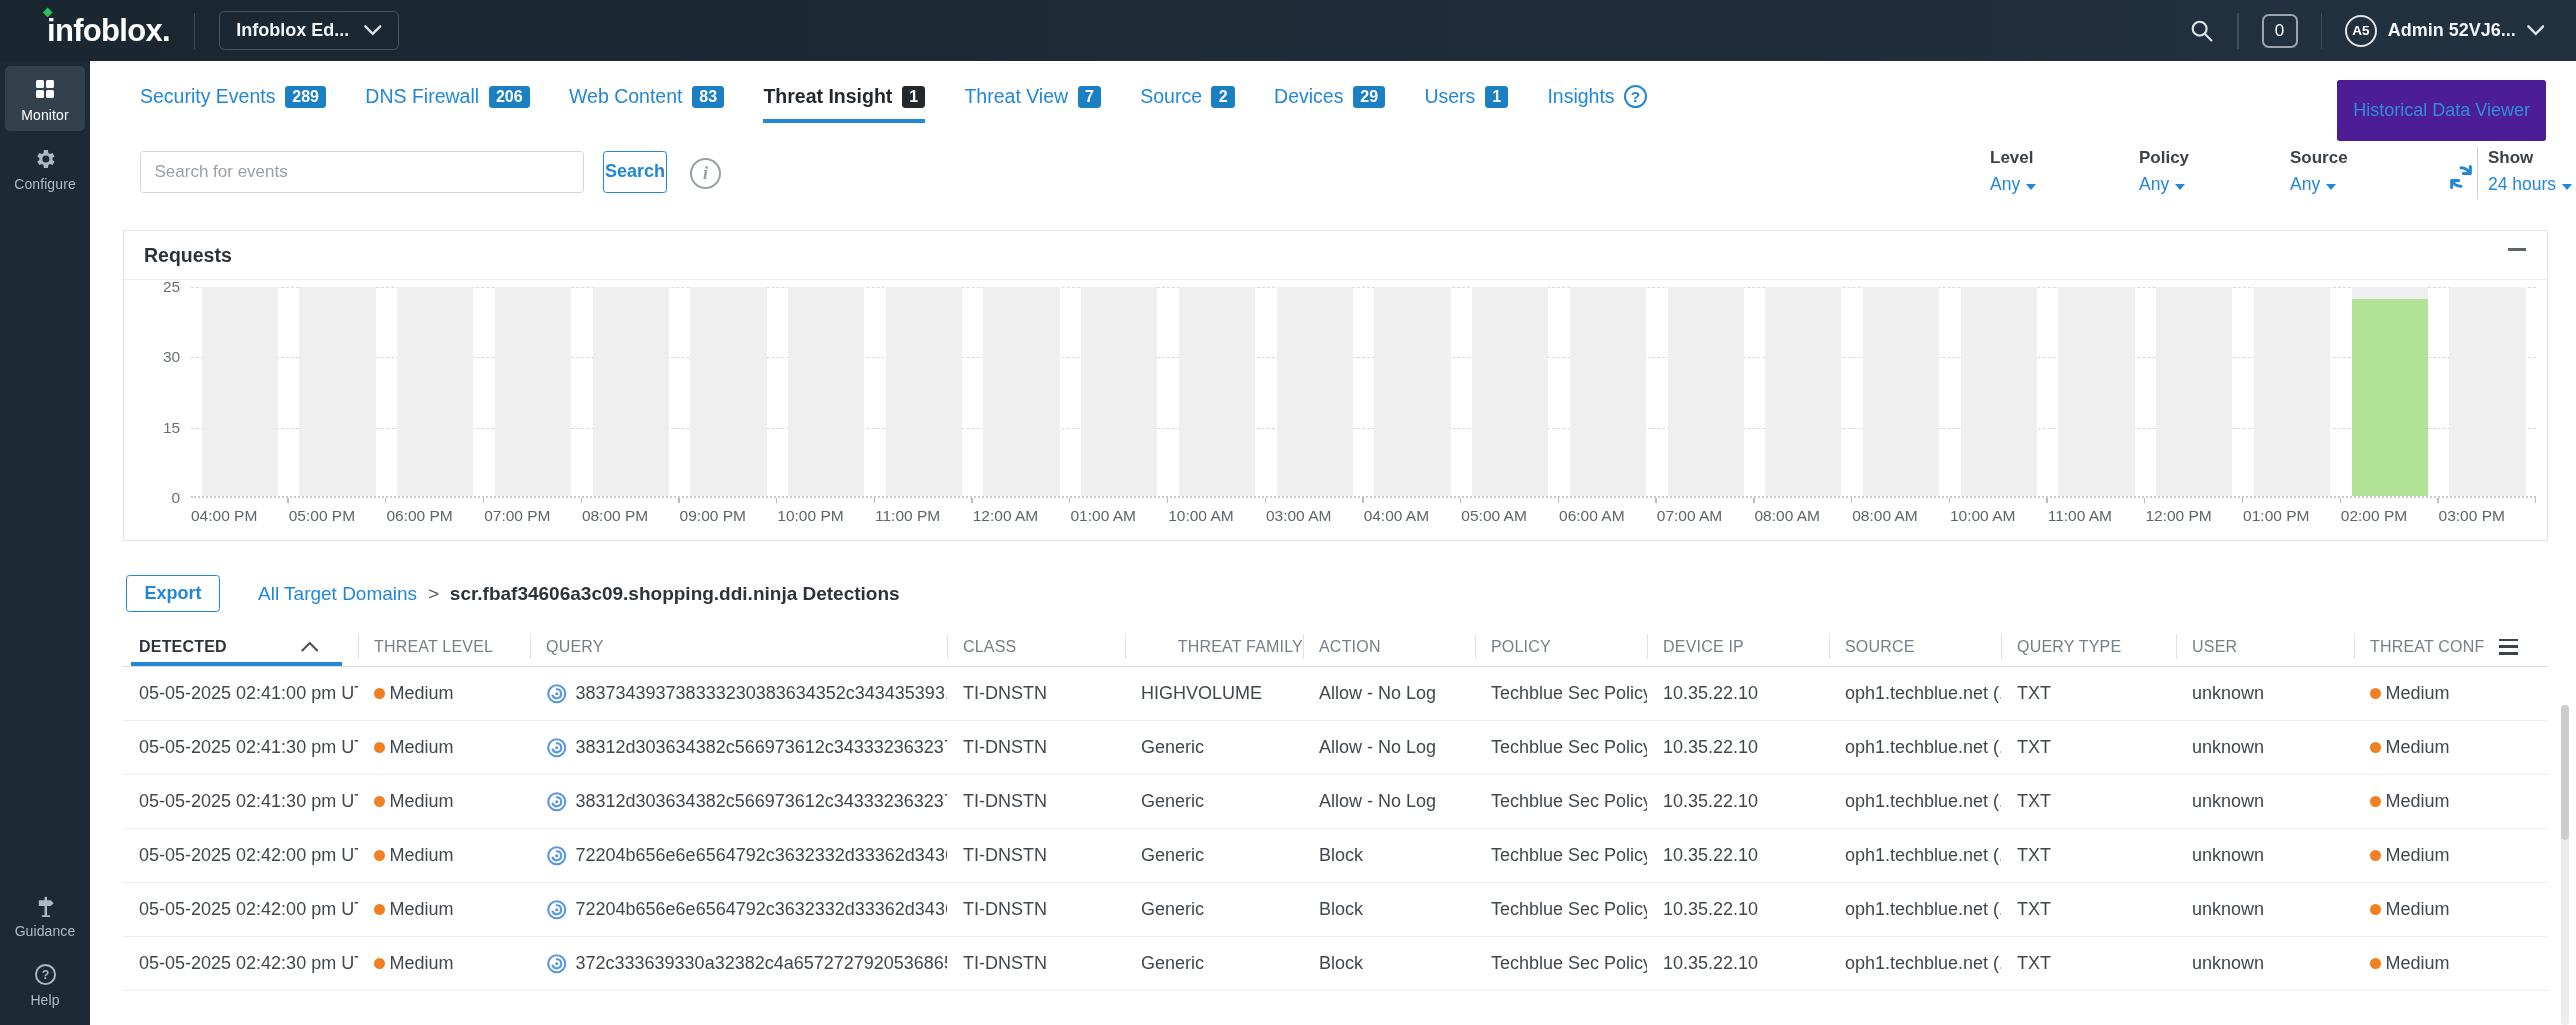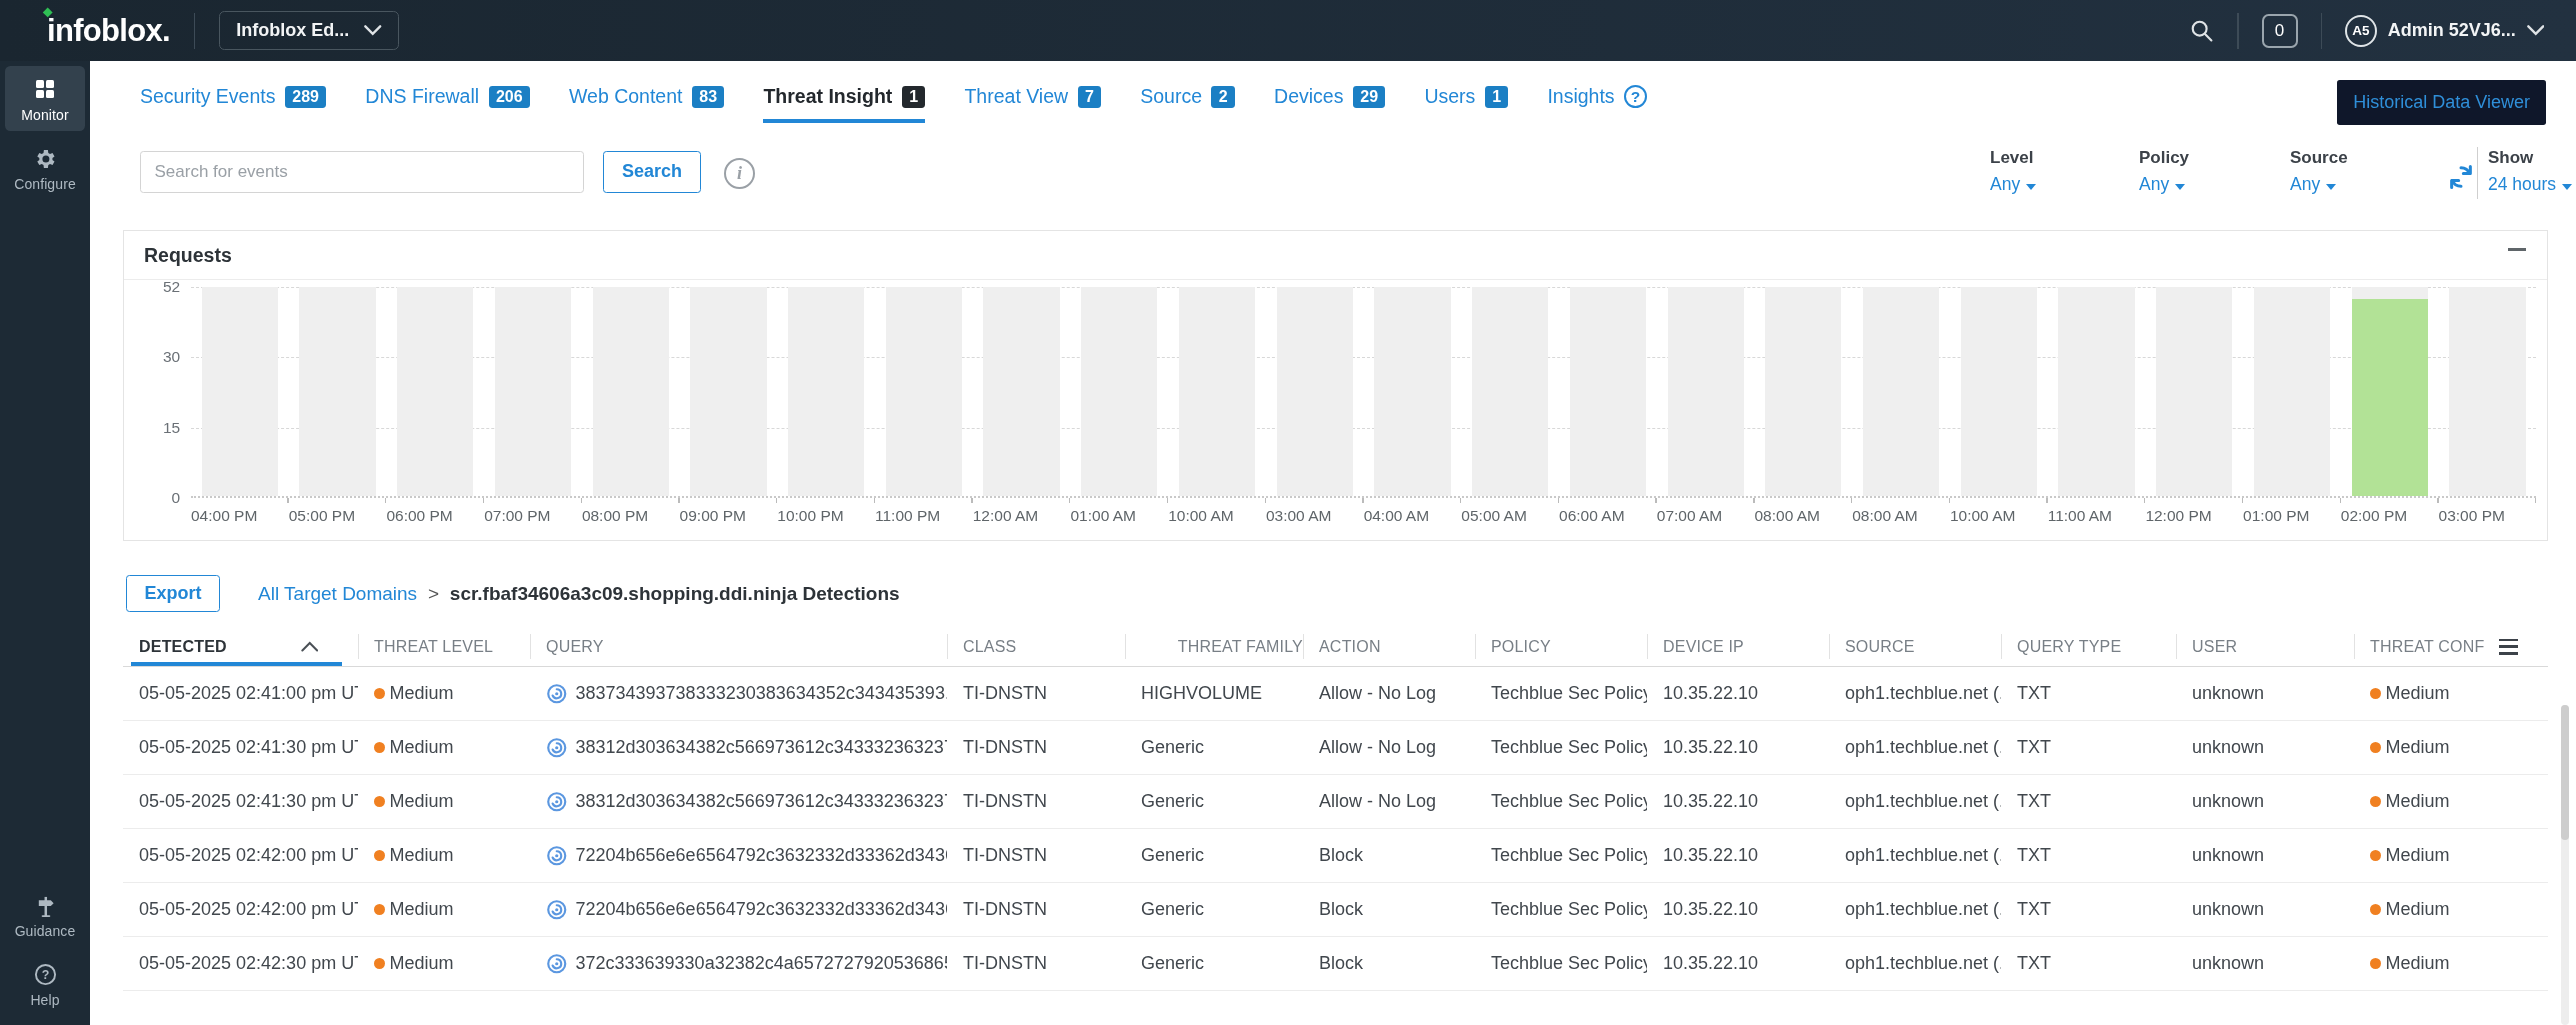--- a/index.html
+++ b/index.html
@@ -49,29 +49,29 @@
   .tabsrow { position:relative; margin:24px 0 0 50px; display:flex; align-items:flex-end; gap:39px; }
   .tab { display:flex; align-items:center; gap:9.4px; font-size:19.5px; color:#2287d6;
          padding-bottom:10.8px; border-bottom:4px solid transparent; cursor:pointer; white-space:nowrap; }
   .tab.active { color:#23282d; font-weight:bold; border-bottom-color:#2287d6; }
   .tab .badge { background:#1b7fc4; color:#fff; font-size:16px; font-weight:600;
                 border-radius:3.4px; padding:2px 7.4px; }
   .tab.active .badge { background:#23282d; }
   .qcircle { width:23px; height:23px; border:2px solid #2287d6; border-radius:50%;
              color:#2287d6; font-size:15.5px; font-weight:bold; display:flex;
              align-items:center; justify-content:center; }
-  .hist-btn { position:absolute; right:30px; top:-5.4px; background:#0f172a; color:#2f8fd9;
-              font-size:18px; padding:12px 16px; border-radius:2.7px; cursor:pointer; white-space:nowrap;margin-left:40px; }
+  .hist-btn { position:absolute; right:30px; top:-5.4px; background:#4c1d95; color:#2f8fd9;
+              font-size:18px; padding:20px 16px; border-radius:2.7px; cursor:pointer; white-space:nowrap;margin-left:40px; }
 
   .toolbar { position:relative; margin:28px 0 0 50px; height:44px; }
   .search-input { width:444px; height:42px; border:1.3px solid #d4d4d4; border-radius:3.4px;
                   font-size:17px; color:#333; padding:0 13.5px; outline:none;
                   font-family:"Liberation Sans",sans-serif; }
   .search-input::placeholder { color:#9aa0a6; }
-  .search-btn { height:42px; margin-left:16px; padding:0 18px; background:#fff;
+  .search-btn { height:42px; margin-left:16px; padding:0 1px; background:#fff;
                 border:1.3px solid #2287d6; border-radius:3.4px; color:#2287d6;
                 font-size:18px; font-weight:600; cursor:pointer; vertical-align:top;
                 font-family:"Liberation Sans",sans-serif; }
   .info-icon { display:inline-flex; width:31px; height:31px; border:2.7px solid #9aa0a6;
                border-radius:50%; color:#9aa0a6; align-items:center; justify-content:center;
                font-size:18px; font-weight:bold; font-family:"Liberation Serif",serif;
                font-style:italic; margin-left:20px; vertical-align:middle; cursor:pointer; }
   .filter { position:absolute; top:-2.7px; }
   .filter .flabel { color:#3c4249; font-size:17px; font-weight:600; }
   .filter .fvalue { color:#2287d6; font-size:17.5px; margin-top:5.4px; cursor:pointer; }
@@ -283,21 +283,21 @@
   <div class="panel">
     <div class="panel-head">
       <span class="panel-title">Requests</span>
       <span class="collapse"></span>
     </div>
     <div class="plot-row">
       <div class="ygutter" id="ygutter">
           <div class="ylab" style="top: 211px;">0</div>
           <div class="ylab" style="top: 141px;">15</div>
           <div class="ylab" style="top: 70px;">30</div>
-          <div class="ylab" style="top: 0px;">52</div>
+          <div class="ylab" style="top: 0px;">25</div>
         </div>
       <div class="plotarea" id="plotarea">
         <div id="gridlines">
             <div class="gridline" style="top: 0px;"></div>
             <div class="gridline" style="top: 70px;"></div>
             <div class="gridline" style="top: 141px;"></div>
           </div>
         <div class="cells" id="cells">
             <div class="cell">
               <div class="band"></div>

